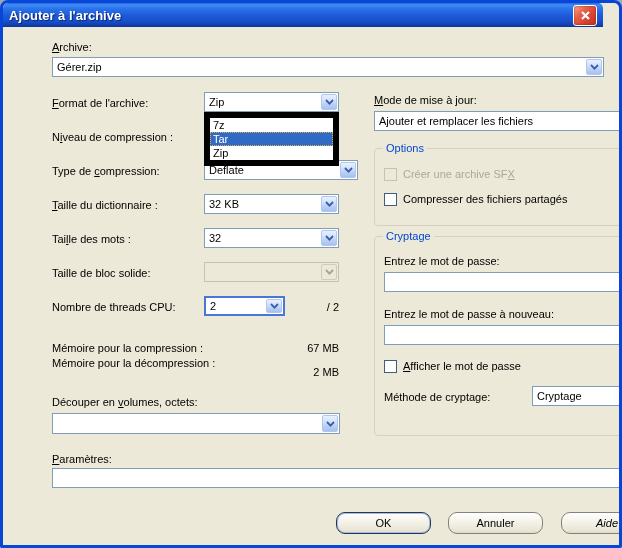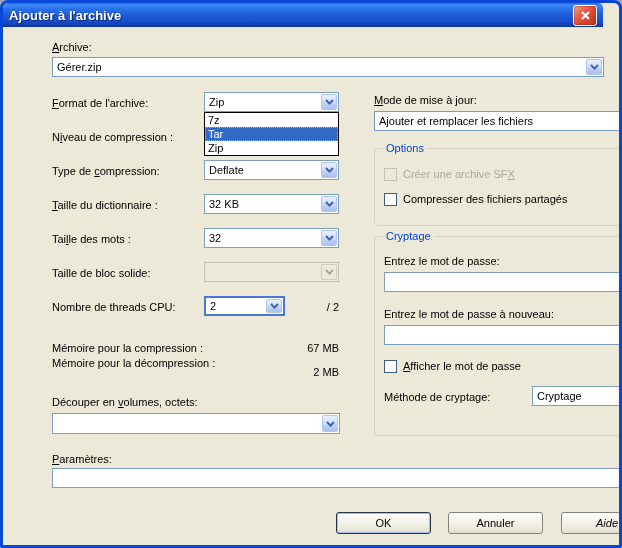--- a/index.html
+++ b/index.html
@@ -52,21 +52,21 @@
     display:flex;align-items:center;justify-content:center;
   }
   .combo.focused{border:2px solid #4A76D8;}
   .combo.focused .cv{padding-top:1px;}
   .combo.disabled{background:#ECE9D8;border-color:#C5C2B4;}
   .combo.disabled .arrow{
     background:#ECE9D8;border-color:#CFCCBE;
   }
   .dropdown{
     position:absolute;z-index:20;box-sizing:border-box;
-    background:#fff;border:1px solid #000000;
+    background:#fff;border:6px solid #000000;
   }
   .dd-item{height:14px;line-height:14px;padding:0 3px;cursor:default;}
   .dd-item.selected{
     background:#316AC5;color:#fff;
     outline:1px dotted #D8B050;outline-offset:-1px;
   }
   .textbox{
     position:absolute;box-sizing:border-box;height:20px;
     border:1px solid #7F9DB9;background:#fff;
     font-family:"Liberation Sans", sans-serif;font-size:11px;
@@ -81,21 +81,21 @@
     background:#ECE9D8;padding:0 3px;
     color:#0046D5;line-height:13px;white-space:nowrap;
   }
   .checkbox{
     position:absolute;width:13px;height:13px;box-sizing:border-box;
     background:#fff;border:1px solid #3F5D7E;cursor:pointer;
   }
   .checkbox.dis{background:transparent;border-color:#C5C2B4;cursor:default;}
   .btn{
     position:absolute;height:22px;box-sizing:border-box;
-    border:1px solid #82837E;border-radius:3px;
+    border:1px solid #82837E;border-radius:9px;
     background:linear-gradient(180deg,#FFFFFF 0%,#F4F2E8 45%,#E8E5D5 90%,#DDD9C8 100%);
     display:flex;align-items:center;justify-content:center;
     font-size:11px;cursor:pointer;
   }
   .btn.default{
     border:1px solid #26364F;
     box-shadow:inset 0 0 0 1px #A8BCE8;
   }
   .browse-btn{
     position:absolute;box-sizing:border-box;
@@ -144,21 +144,21 @@
 
     <div class="lbl" style="left:5px;top:104px;">N<u>i</u>veau de compression :</div>
 
     <div class="dropdown" style="left:157px;top:85px;width:135px;">
       <div class="dd-item">7z</div>
       <div class="dd-item selected">Tar</div>
       <div class="dd-item">Zip</div>
     </div>
 
     <div class="lbl" style="left:5px;top:138px;">Type de <u>c</u>ompression:</div>
-    <div class="combo" style="left:157px;top:133px;width:135px;">
+    <div class="combo" style="left:157px;top:133px;width:154px;">
       <span class="cv">Deflate</span>
       <span class="arrow">
         <svg width="9" height="6" viewBox="0 0 9 6">
             <path d="M1 1 L4.5 4.6 L8 1" stroke="#3A5FA8" stroke-width="1.8" fill="none"></path>
           </svg>
       </span>
     </div>
 
     <div class="lbl" style="left:5px;top:172px;"><u>T</u>aille du dictionnaire :</div>
     <div class="combo" style="left:157px;top:167px;width:135px;">

